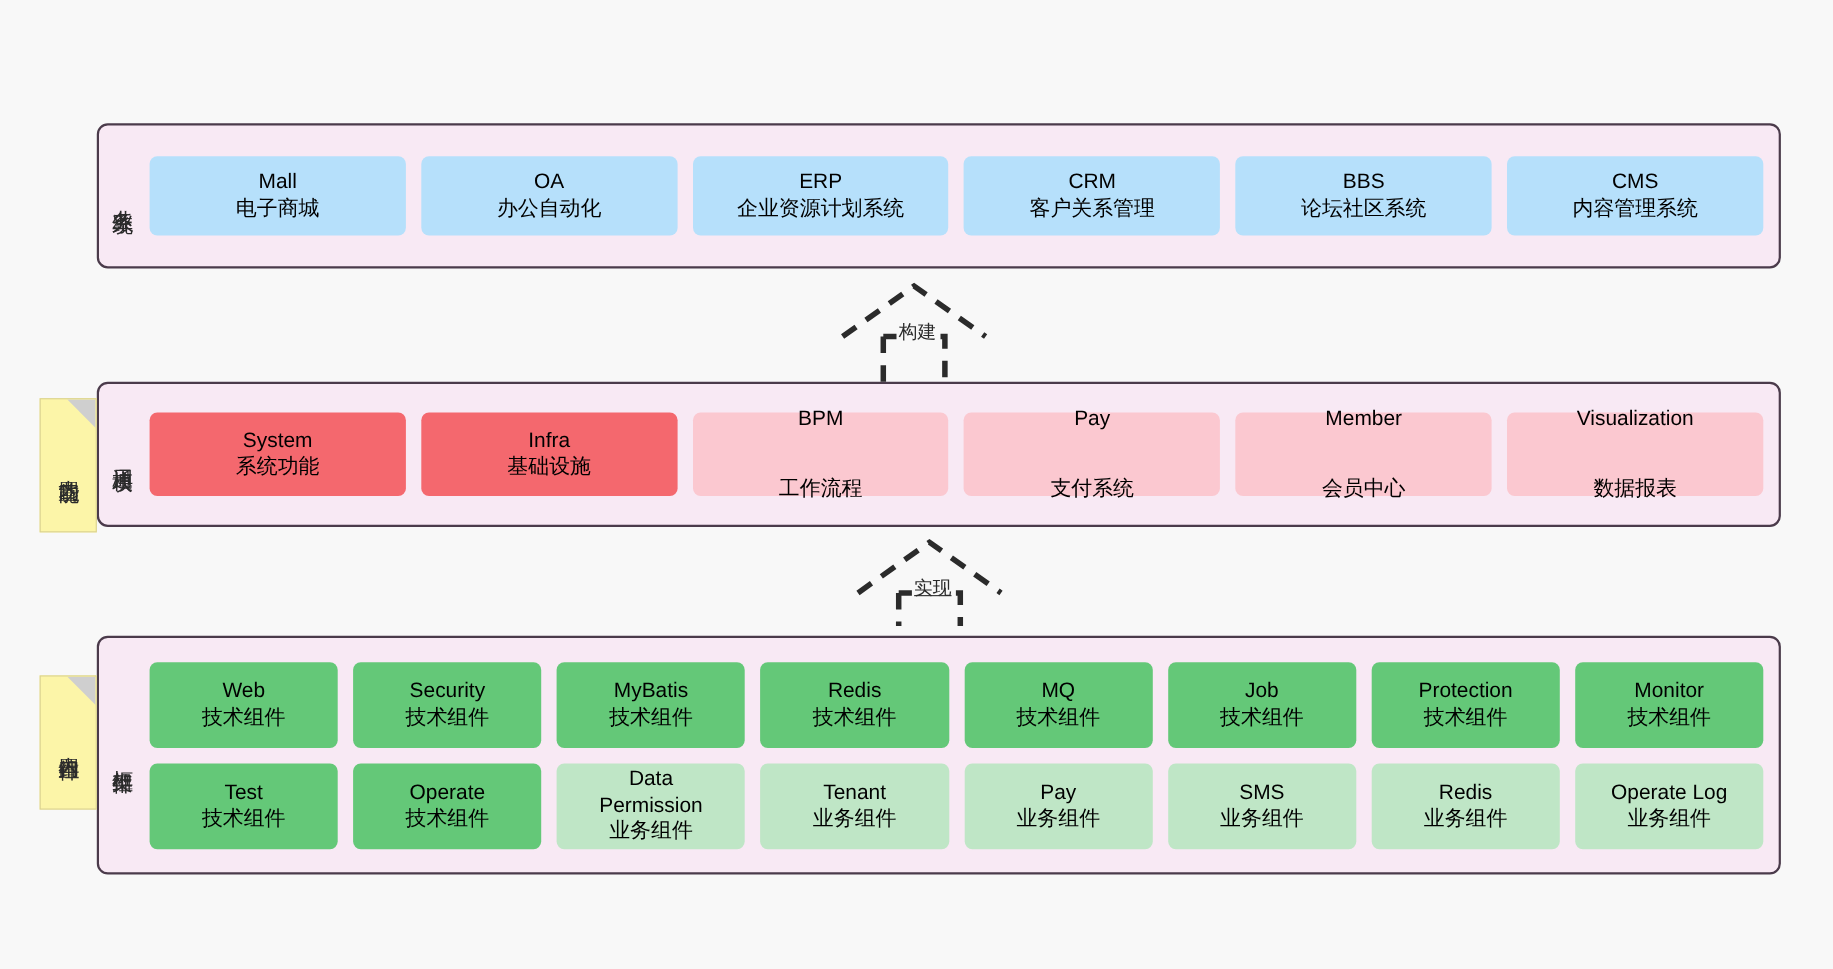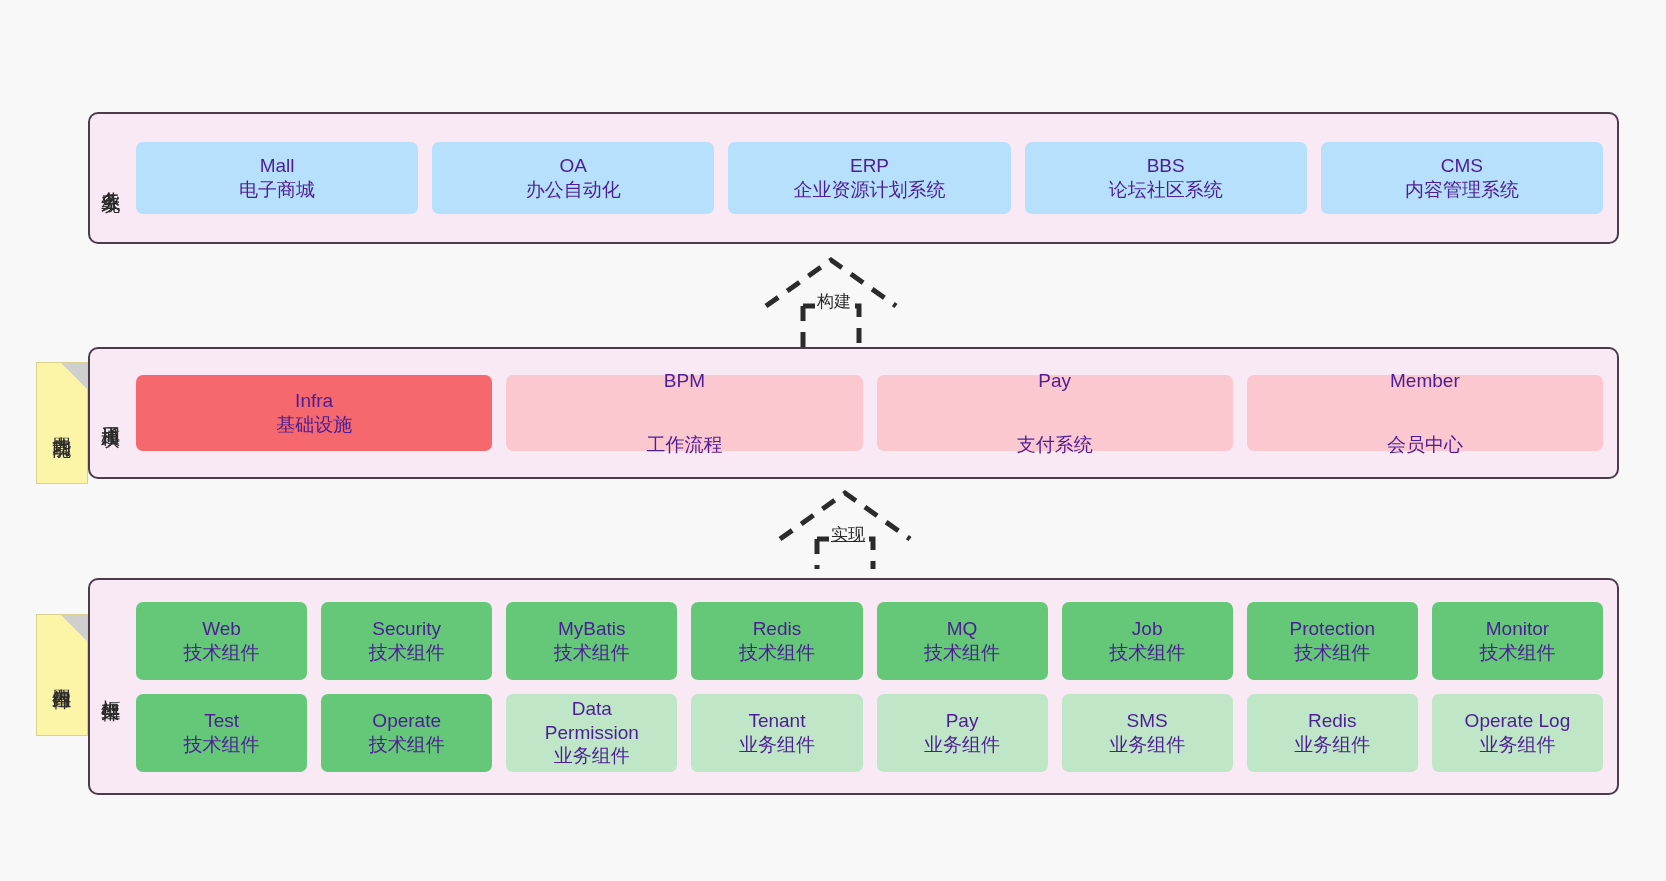--- a/index.html
+++ b/index.html
@@ -53,21 +53,21 @@
   .card{
     flex:1 1 0;
     border-radius:7px;
     display:flex;
     flex-direction:column;
     align-items:center;
     justify-content:center;
     text-align:center;
     font-size:19px;
     line-height:1.25;
-    color:#4c1d95;
+    color:#000000;
     box-sizing:border-box;
     padding:4px 6px;
   }
   .card .ln{display:block;white-space:pre-line;}
 
   
   .c-blue{background:#b6e0fb;}
   .c-red{background:#f4686e;}
   .c-pink{background:#fbc8d0;gap:40px;}
   .c-green{background:#64c878;}
@@ -143,20 +143,24 @@
         </div>
         <div class="card c-blue">
           <span class="ln">OA</span>
           <span class="ln">办公自动化</span>
         </div>
         <div class="card c-blue">
           <span class="ln">ERP</span>
           <span class="ln">企业资源计划系统</span>
         </div>
         <div class="card c-blue">
+          <span class="ln">CRM</span>
+          <span class="ln">客户关系管理</span>
+        </div>
+        <div class="card c-blue">
           <span class="ln">BBS</span>
           <span class="ln">论坛社区系统</span>
         </div>
         <div class="card c-blue">
           <span class="ln">CMS</span>
           <span class="ln">内容管理系统</span>
         </div>
       </div>
     </div>
   </div>
@@ -172,34 +176,42 @@
   <div class="note" id="note-common">
     <span class="fold"></span>
     <span>内置功能</span>
   </div>
 
   <div class="layer" id="layer-common">
     <div class="layer-title">通用模块</div>
     <div class="layer-body">
       <div class="row">
         <div class="card c-red">
+          <span class="ln">System</span>
+          <span class="ln">系统功能</span>
+        </div>
+        <div class="card c-red">
           <span class="ln">Infra</span>
           <span class="ln">基础设施</span>
         </div>
         <div class="card c-pink">
           <span class="ln">BPM</span>
           <span class="ln">工作流程</span>
         </div>
         <div class="card c-pink">
           <span class="ln">Pay</span>
           <span class="ln">支付系统</span>
         </div>
         <div class="card c-pink">
           <span class="ln">Member</span>
           <span class="ln">会员中心</span>
+        </div>
+        <div class="card c-pink">
+          <span class="ln">Visualization</span>
+          <span class="ln">数据报表</span>
         </div>
       </div>
     </div>
   </div>
 
   <div class="conn" id="conn-impl">
     <svg width="150" height="80" viewBox="0 0 150 80" fill="none" xmlns="http://www.w3.org/2000/svg">
       <path d="M10 50 L75 4 L140 50" stroke="#2b2b2b" stroke-width="5" stroke-dasharray="15 11" stroke-linecap="butt" fill="none"></path>
       <path d="M47 50 L103 50 L103 80 M47 50 L47 80" stroke="#2b2b2b" stroke-width="5" stroke-dasharray="15 11" stroke-linecap="butt" fill="none"></path>
     </svg>

